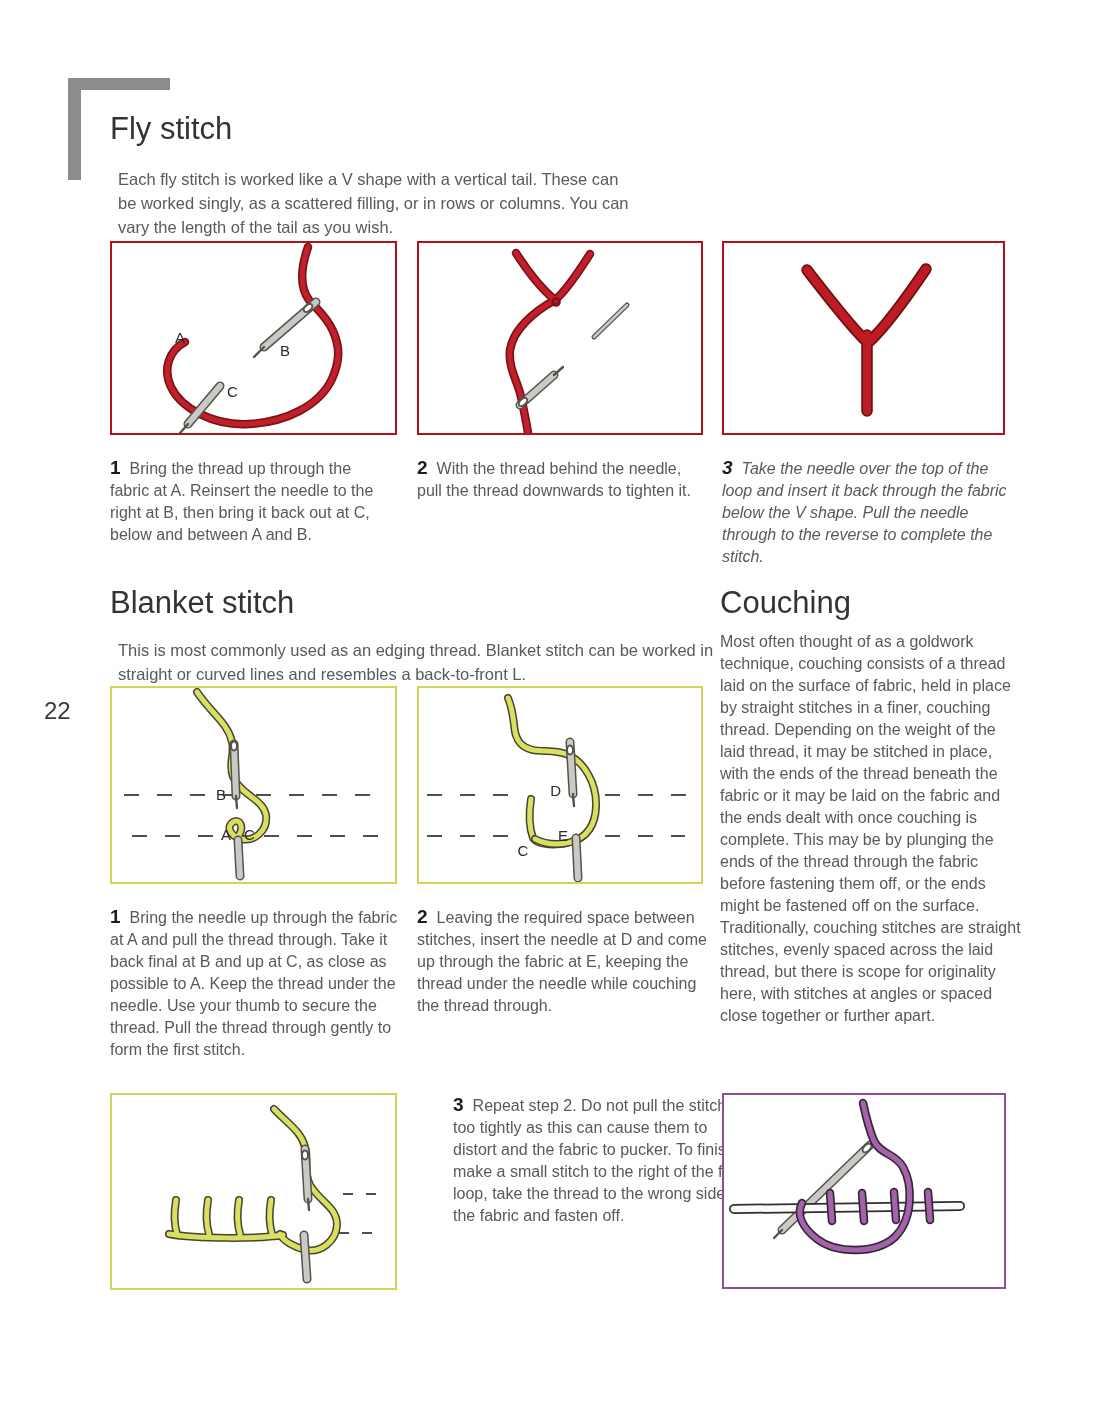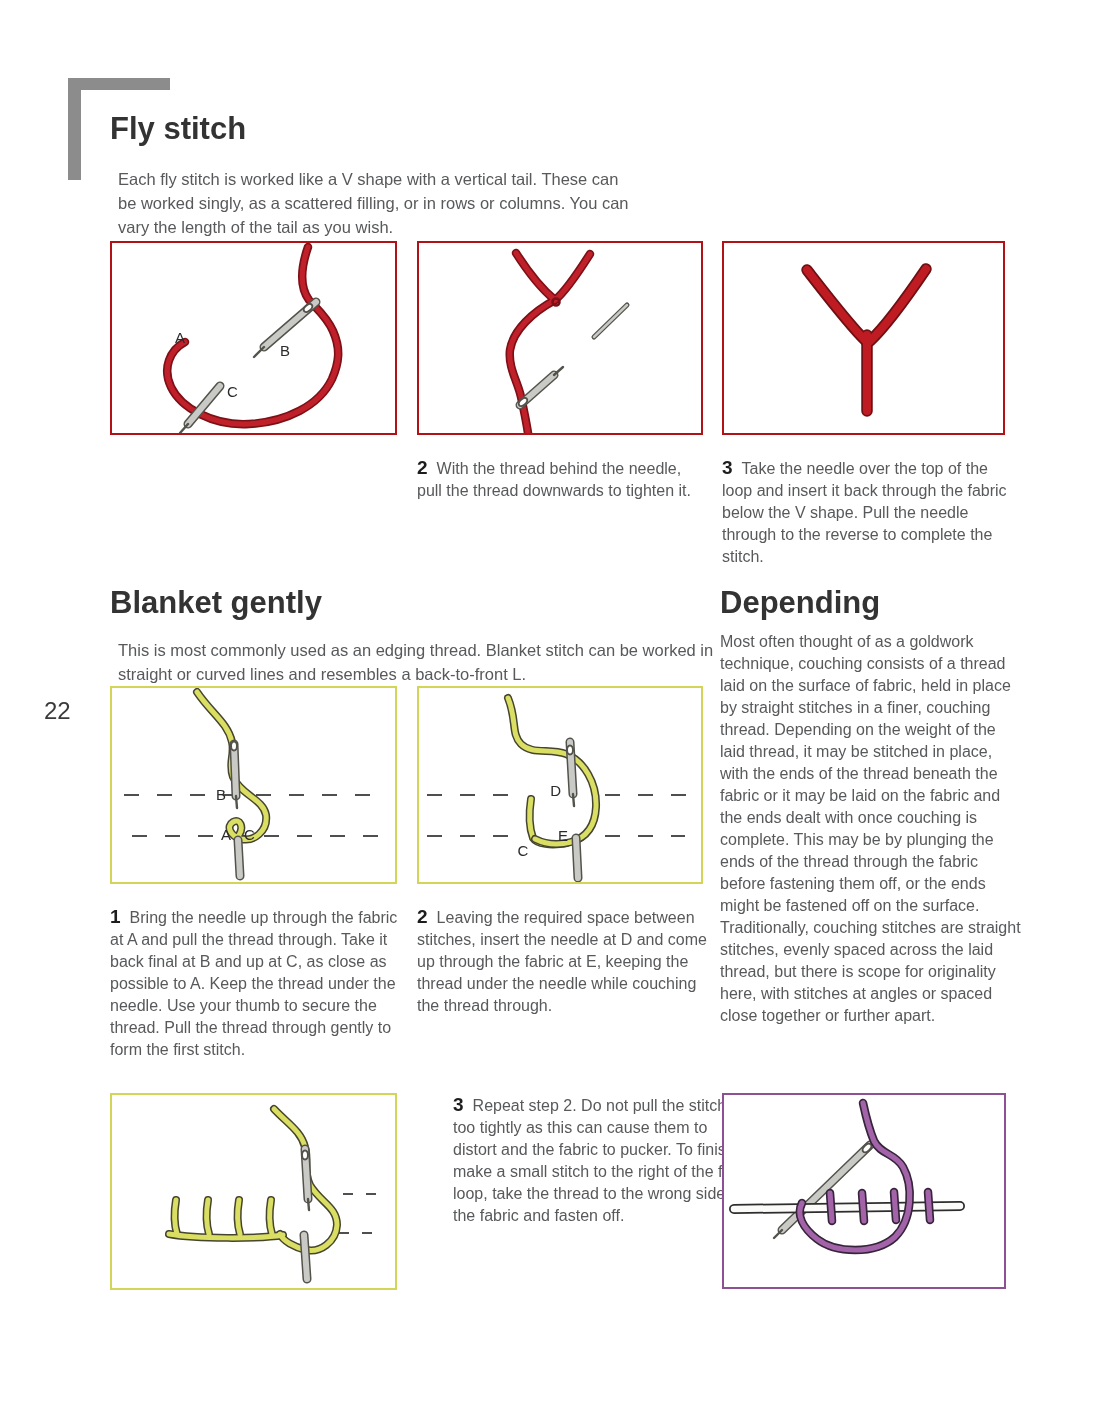--- a/index.html
+++ b/index.html
@@ -1,20 +1,20 @@
 <!DOCTYPE html>
 <html><head>
 <meta charset="utf-8">
 <style>
   html,body{margin:0;padding:0;background:#fff;}
   .page{position:relative;width:1100px;height:1422px;background:#ffffff;overflow:hidden;
         font-family:"Liberation Sans",sans-serif;}
   .corner-v{position:absolute;left:68px;top:78px;width:13px;height:102px;background:#8c8c8c;}
   .corner-h{position:absolute;left:68px;top:78px;width:102px;height:12px;background:#8c8c8c;}
-  .h1{position:absolute;margin:0;font-size:31px;font-weight:700;color:#333333;}
+  .h1{position:absolute;margin:0;font-size:31px;font-weight:400;color:#333333;}
   .intro{position:absolute;margin:8px;font-size:16.5px;line-height:24px;color:#58595b;}
   .body-col{position:absolute;margin:0;font-size:16px;line-height:22px;color:#58595b;}
   .figure{position:absolute;background:#ffffff;box-sizing:border-box;}
   .figure svg{display:block;width:100%;height:100%;}
   .b-red{border:2px solid #b01218;}
   .b-yellow{border:2px solid #d3d559;}
   .b-purple{border:2px solid #8e4f94;}
   .step{position:absolute;margin:0;font-size:16px;line-height:22px;color:#58595b;}
   .step .n{font-weight:700;font-size:19px;color:#1d1d1d;margin-right:9px;}
   .pagenum{position:absolute;left:44px;top:697px;font-size:24px;color:#3a3a3a;}
@@ -106,31 +106,34 @@
         <path class="to-redY" d="M83 27 C104 54,127 84,142 98"></path>
         <path class="to-redY" d="M202 26 C183 54,160 85,146 98"></path>
         <path class="to-redY" d="M143 92 L143 168"></path>
         <path class="ti-redY" d="M83 27 C104 54,127 84,142 98"></path>
         <path class="ti-redY" d="M202 26 C183 54,160 85,146 98"></path>
         <path class="ti-redY" d="M143 92 L143 168"></path>
       </g>
     </svg>
   </div>
 
+  <p class="step" style="left:110px;top:457px;width:280px;">
+    <span class="n">1</span><span>Bring the thread up through the fabric at A. Reinsert the needle to the right at B, then bring it back out at C, below and between A and B.</span>
+  </p>
   <p class="step" style="left:417px;top:457px;width:288px;">
     <span class="n">2</span><span>With the thread behind the needle, pull the thread downwards to tighten it.</span>
   </p>
-  <p class="step" style="left:722px;top:457px;width:288px;">
+  <p class="step" style="left:722px;top:457px;width:288px;font-style:italic;">
     <span class="n">3</span><span>Take the needle over the top of the loop and insert it back through the fabric below the V shape. Pull the needle through to the reverse to complete the stitch.</span>
   </p>
 
-  <h1 class="h1" style="left:110px;top:585px;">Blanket gently</h1>
+  <h1 class="h1" style="left:110px;top:585px;">Blanket stitch</h1>
   <p class="intro" style="left:110px;top:630px;width:600px;">This is most commonly used as an edging thread. Blanket stitch can be worked in straight or curved lines and resembles a back-to-front L.</p>
 
-  <h1 class="h1" style="left:720px;top:585px;">Depending</h1>
+  <h1 class="h1" style="left:720px;top:585px;">Couching</h1>
   <p class="body-col" style="left:720px;top:631px;width:302px;">Most often thought of as a goldwork technique, couching consists of a thread laid on the surface of fabric, held in place by straight stitches in a finer, couching thread. Depending on the weight of the laid thread, it may be stitched in place, with the ends of the thread beneath the fabric or it may be laid on the fabric and the ends dealt with once couching is complete. This may be by plunging the ends of the thread through the fabric before fastening them off, or the ends might be fastened off on the surface. Traditionally, couching stitches are straight stitches, evenly spaced across the laid thread, but there is scope for originality here, with stitches at angles or spaced close together or further apart.</p>
 
   <div class="figure b-yellow" style="left:110px;top:686px;width:287px;height:198px;">
     <svg viewBox="0 0 283 194">
       <line class="dash" x1="12" y1="107" x2="271" y2="107"></line>
       <line class="dash" x1="20" y1="148" x2="271" y2="148"></line>
       <g>
         <path class="to-yel" d="M85 4 C99 25,116 35,120 54 C123 67,116 75,121 89 C129 107,151 111,154 127 C156 143,142 154,129 151 C118 148,114 138,121 134 C128 130,132 139,127 147"></path>
         <path class="ti-yel" d="M85 4 C99 25,116 35,120 54 C123 67,116 75,121 89 C129 107,151 111,154 127 C156 143,142 154,129 151 C118 148,114 138,121 134 C128 130,132 139,127 147"></path>
       </g>

